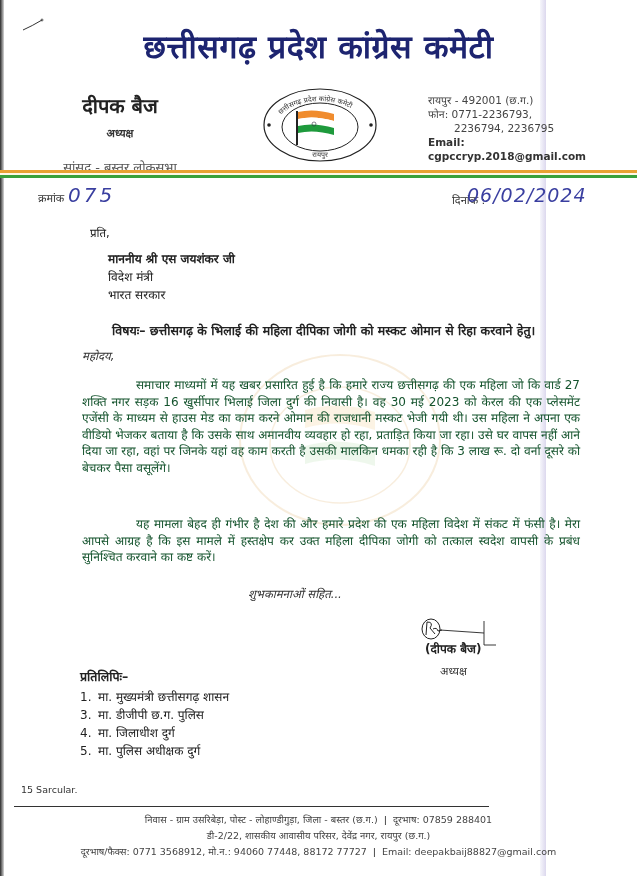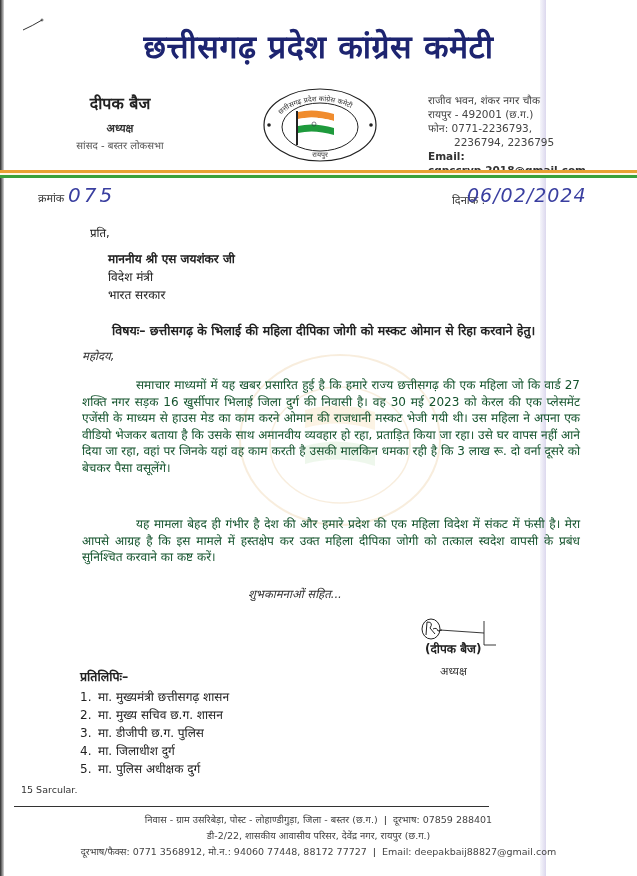--- a/index.html
+++ b/index.html
@@ -6,23 +6,23 @@
   html, body { width: 637px; height: 876px; background: #ffffff; overflow: hidden; }
   body { position: relative; font-family: "DejaVu Sans", "Liberation Sans", sans-serif; color: #1a1a1a; }
   .page { position: absolute; left: 0; top: 0; width: 546px; height: 876px; background: #fff; }
   .left-edge { position: absolute; left: 0; top: 0; width: 4px; height: 876px; background: linear-gradient(to right, #2a2a2a, #d8d8d8); }
   .right-edge { position: absolute; right: 0; top: 0; width: 6px; height: 876px; background: linear-gradient(to right, #f6f6fb, #dcd8ee); }
   .pen-mark { position: absolute; left: 22px; top: 18px; width: 22px; height: 14px; }
 
   .org-title { position: absolute; left: 0; top: 24px; width: 637px; text-align: center; font-family: "DejaVu Sans", sans-serif; font-weight: bold; font-size: 32px; color: #1d2470; letter-spacing: 0.5px; }
 
   .sender { position: absolute; left: 40px; top: 92px; width: 160px; text-align: center; }
-  .sender-name { font-size: 16px; font-weight: bold; color: #222; }
+  .sender-name { font-size: 20px; font-weight: bold; color: #222; }
   .sender-role { font-size: 11px; font-weight: bold; color: #333; margin-top: 6px; }
-  .sender-sub { font-size: 10px; color: #555; margin-top: 3px; }
+  .sender-sub { font-size: 13px; color: #555; margin-top: 18px; }
 
   .logo { position: absolute; left: 262px; top: 87px; width: 116px; height: 76px; }
 
   .office-address { position: absolute; left: 428px; top: 93px; font-size: 10.5px; line-height: 14px; color: #444; }
   .office-address .indent { padding-left: 26px; }
   .office-address .email { font-weight: bold; color: #333; }
 
   .band-orange { position: absolute; left: 0; top: 170px; width: 637px; height: 3px; background: #e8a232; }
   .band-white { position: absolute; left: 0; top: 173px; width: 637px; height: 2px; background: #fff8e6; }
   .band-green { position: absolute; left: 0; top: 175px; width: 637px; height: 3px; background: #3aa13a; }
@@ -91,21 +91,20 @@
     <text font-size="7" fill="#333"><textPath href="#arcTop" startOffset="8%">छत्तीसगढ़ प्रदेश कांग्रेस कमेटी</textPath></text>
     <rect x="34" y="24" width="2" height="34" fill="#222"></rect>
     <path d="M36 25 Q52 21 72 27 L72 34 Q52 28 36 32 Z" fill="#f08c2e"></path>
     <path d="M36 32 Q52 28 72 34 L72 41 Q52 35 36 39 Z" fill="#ffffff"></path>
     <path d="M36 39 Q52 35 72 41 L72 48 Q52 42 36 46 Z" fill="#1e9a3c"></path>
     <circle cx="52" cy="37" r="2" fill="none" stroke="#334" stroke-width="0.6"></circle>
     <text x="58" y="70" text-anchor="middle" font-size="7" fill="#333">रायपुर</text>
   </svg>
 
   <div class="office-address">
-    <div>राजीव भवन, शंकर नगर चौक</div>
     <div>रायपुर - 492001 (छ.ग.)</div>
     <div>फोन: 0771-2236793,</div>
     <div class="indent">2236794, 2236795</div>
     <div class="email">Email: cgpccryp.2018@gmail.com</div>
   </div>
 
   <div class="band-orange"></div>
   <div class="band-white"></div>
   <div class="band-green"></div>
 
@@ -140,21 +139,20 @@
     <ellipse cx="11" cy="12" rx="9" ry="10" fill="none" stroke="#222" stroke-width="1"></ellipse>
     <path d="M6 18 L7 5 Q14 5 10 11 L15 17 M13 12 Q17 10 18 14 L22 13" fill="none" stroke="#222" stroke-width="1"></path>
     <path d="M20 13 L64 16 L64 4 M64 16 L64 28 L76 28" fill="none" stroke="#222" stroke-width="0.9"></path>
   </svg>
   <div class="sign-name">(दीपक बैज)</div>
   <div class="sign-role">अध्यक्ष</div>
 
   <div class="cc-title">प्रतिलिपिः–</div>
   <ul class="cc-list">
     <li><span class="num">1.</span><span>मा. मुख्यमंत्री छत्तीसगढ़ शासन</span></li>
-    <li><span class="num">2.</span><span>मा. मुख्य सचिव छ.ग. शासन</span></li>
     <li><span class="num">3.</span><span>मा. डीजीपी छ.ग. पुलिस</span></li>
     <li><span class="num">4.</span><span>मा. जिलाधीश दुर्ग</span></li>
     <li><span class="num">5.</span><span>मा. पुलिस अधीक्षक दुर्ग</span></li>
   </ul>
 
   <div class="circ-note">15 Sarcular.</div>
 
   <div class="footer-line"></div>
   <div class="footer">
     <div>

